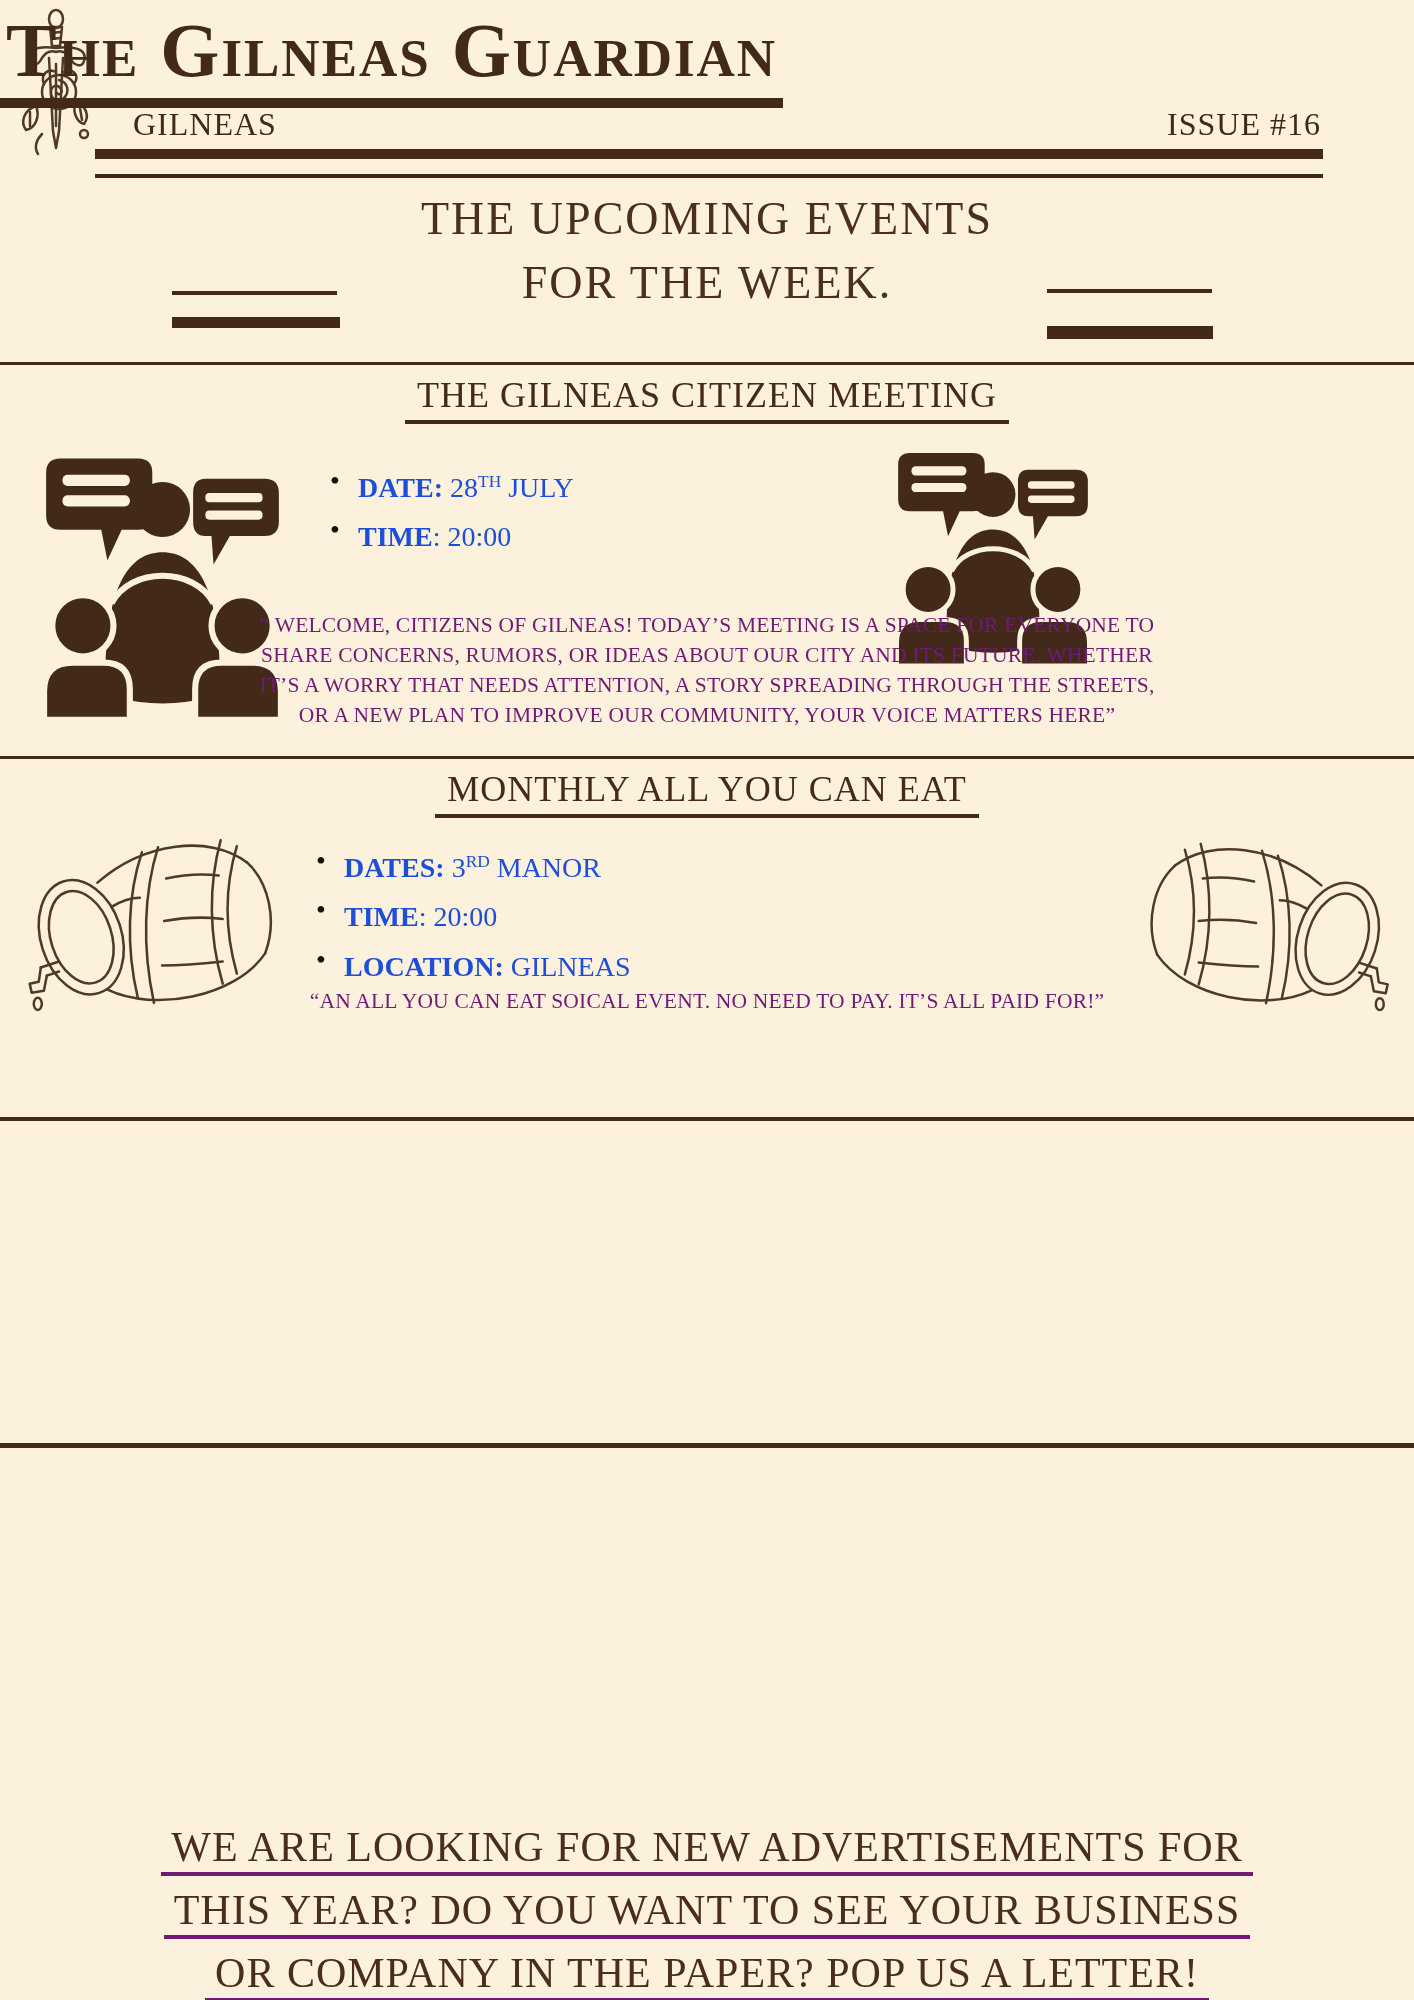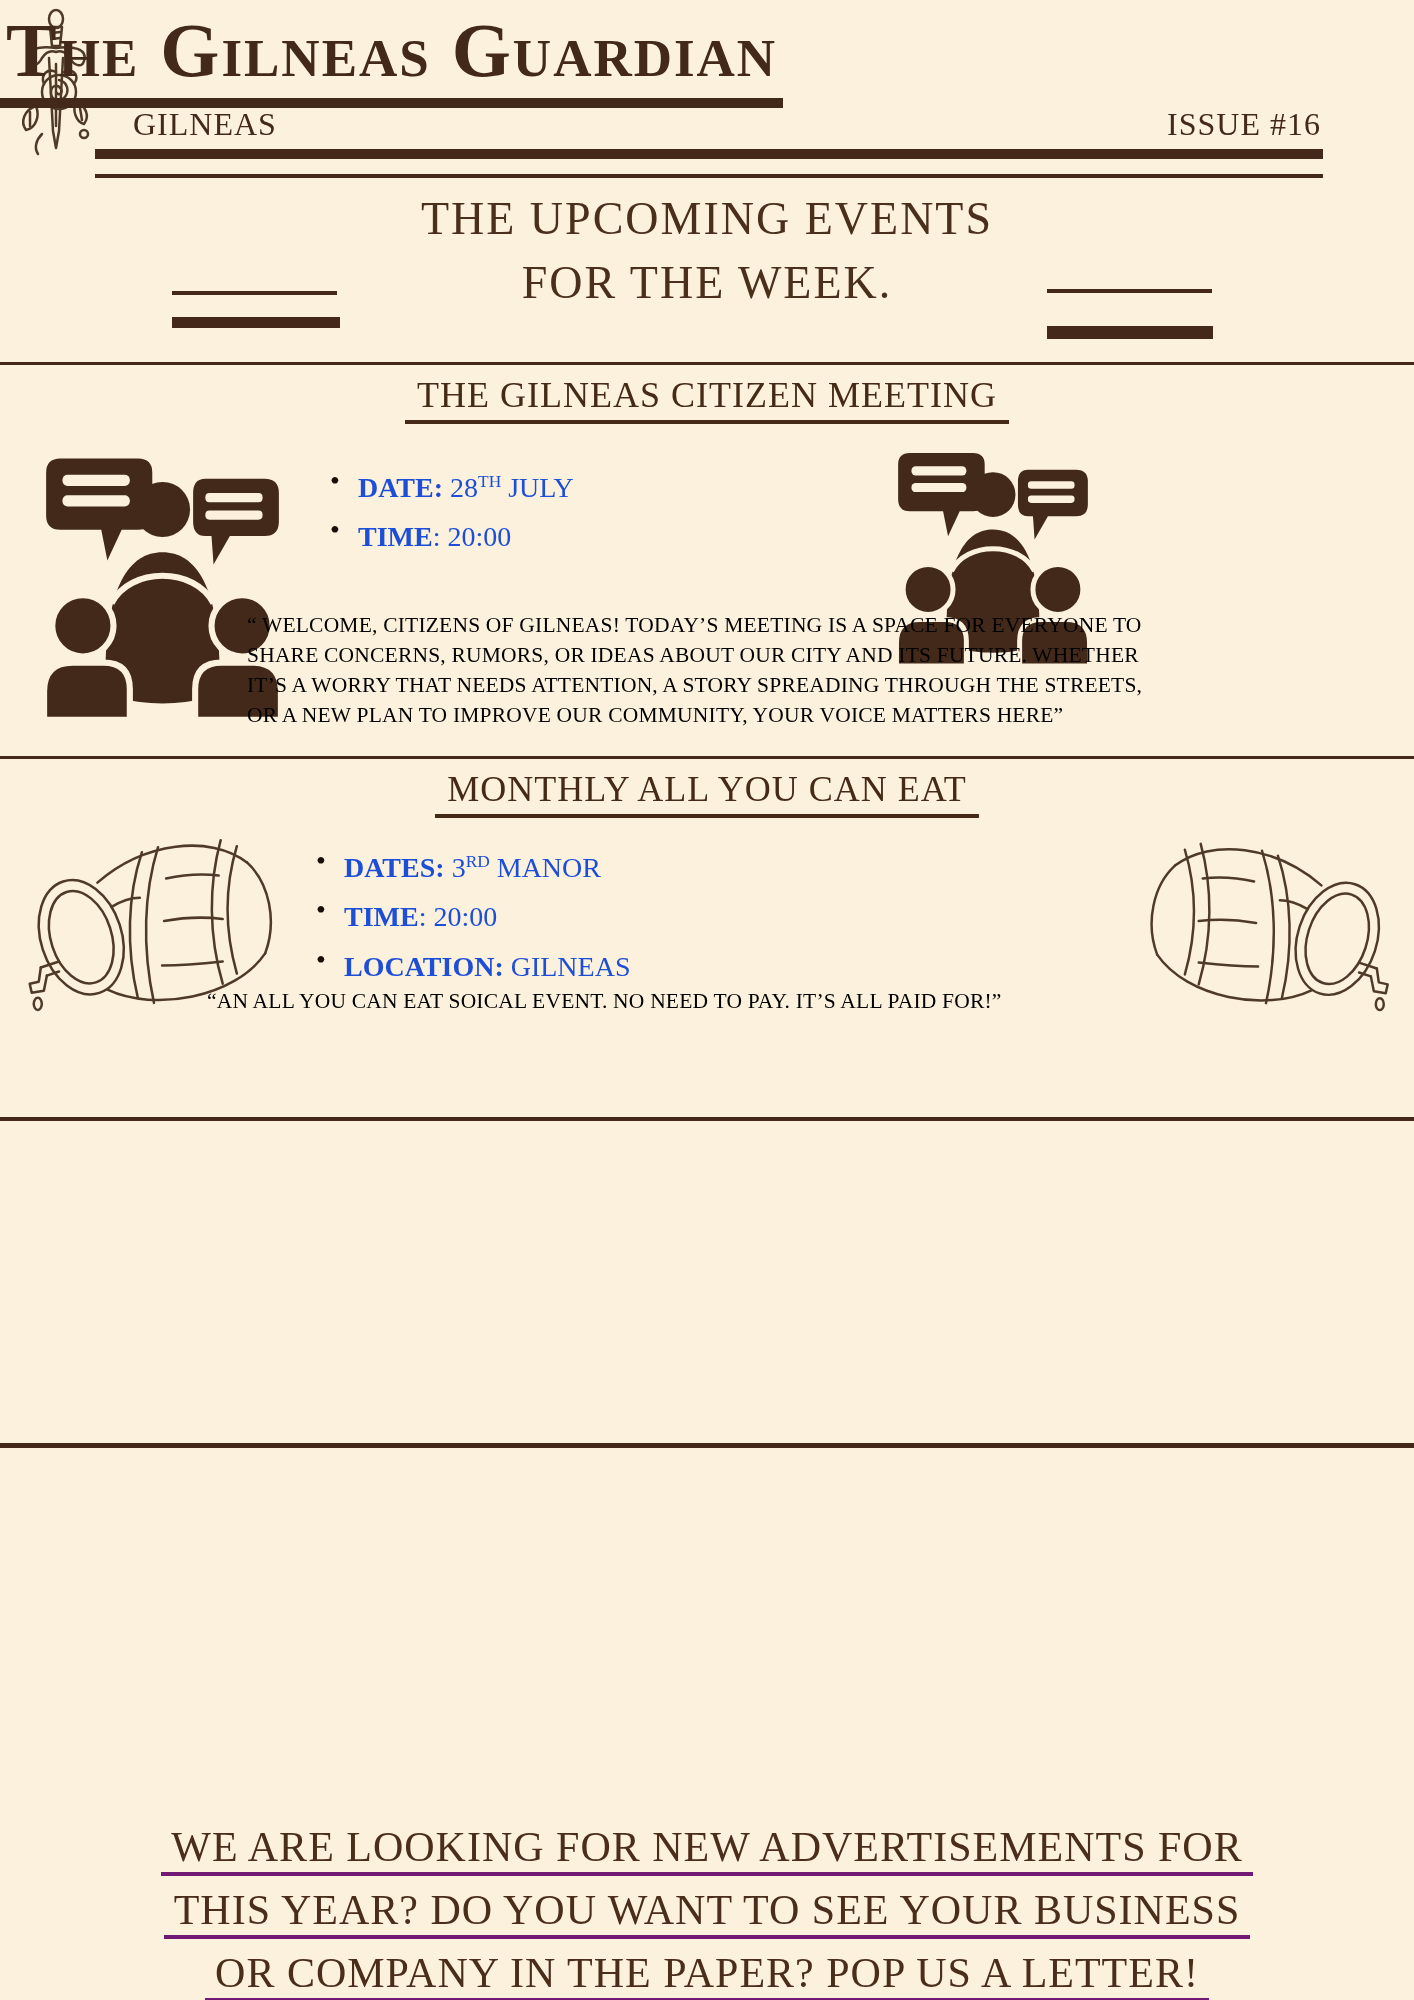--- a/index.html
+++ b/index.html
@@ -45,21 +45,21 @@
 
   ul.details{list-style:none;margin:0;padding:0;position:absolute;}
   ul.details li{position:relative;padding-left:28px;margin-bottom:11px;
         font-size:28px;line-height:32px;color:#1d4ed8;}
   ul.details li::before{content:"•";position:absolute;left:0;top:-1px;color:#181008;}
   .details-1{left:330px;top:466px;}
   .details-2{left:316px;top:846px;}
   .lbl{font-weight:bold;}
   sup{font-size:0.62em;}
 
-  .quote{position:absolute;left:0;width:100%;color:#000000;}
+  .quote{position:absolute;left:0;width:100%;text-align:center;color:#701a75;}
   .quote > div{margin:0 auto;font-size:21.5px;line-height:30px;letter-spacing:0.2px;}
   .quote-1{top:610px;} .quote-1 > div{width:920px;}
   .quote-2{top:986px;} .quote-2 > div{width:1000px;}
 
   .footer{position:absolute;top:1822px;left:0;width:100%;text-align:center;}
   .footer-line{display:table;margin:0 auto 9px auto;font-size:42px;line-height:46px;
         letter-spacing:1px;color:#4a2d1b;border-bottom:4px solid #701a75;padding:2px 10px 2px 10px;text-align:center;}
 
   svg{display:block;}
   .defs{position:absolute;width:0;height:0;overflow:hidden;}

